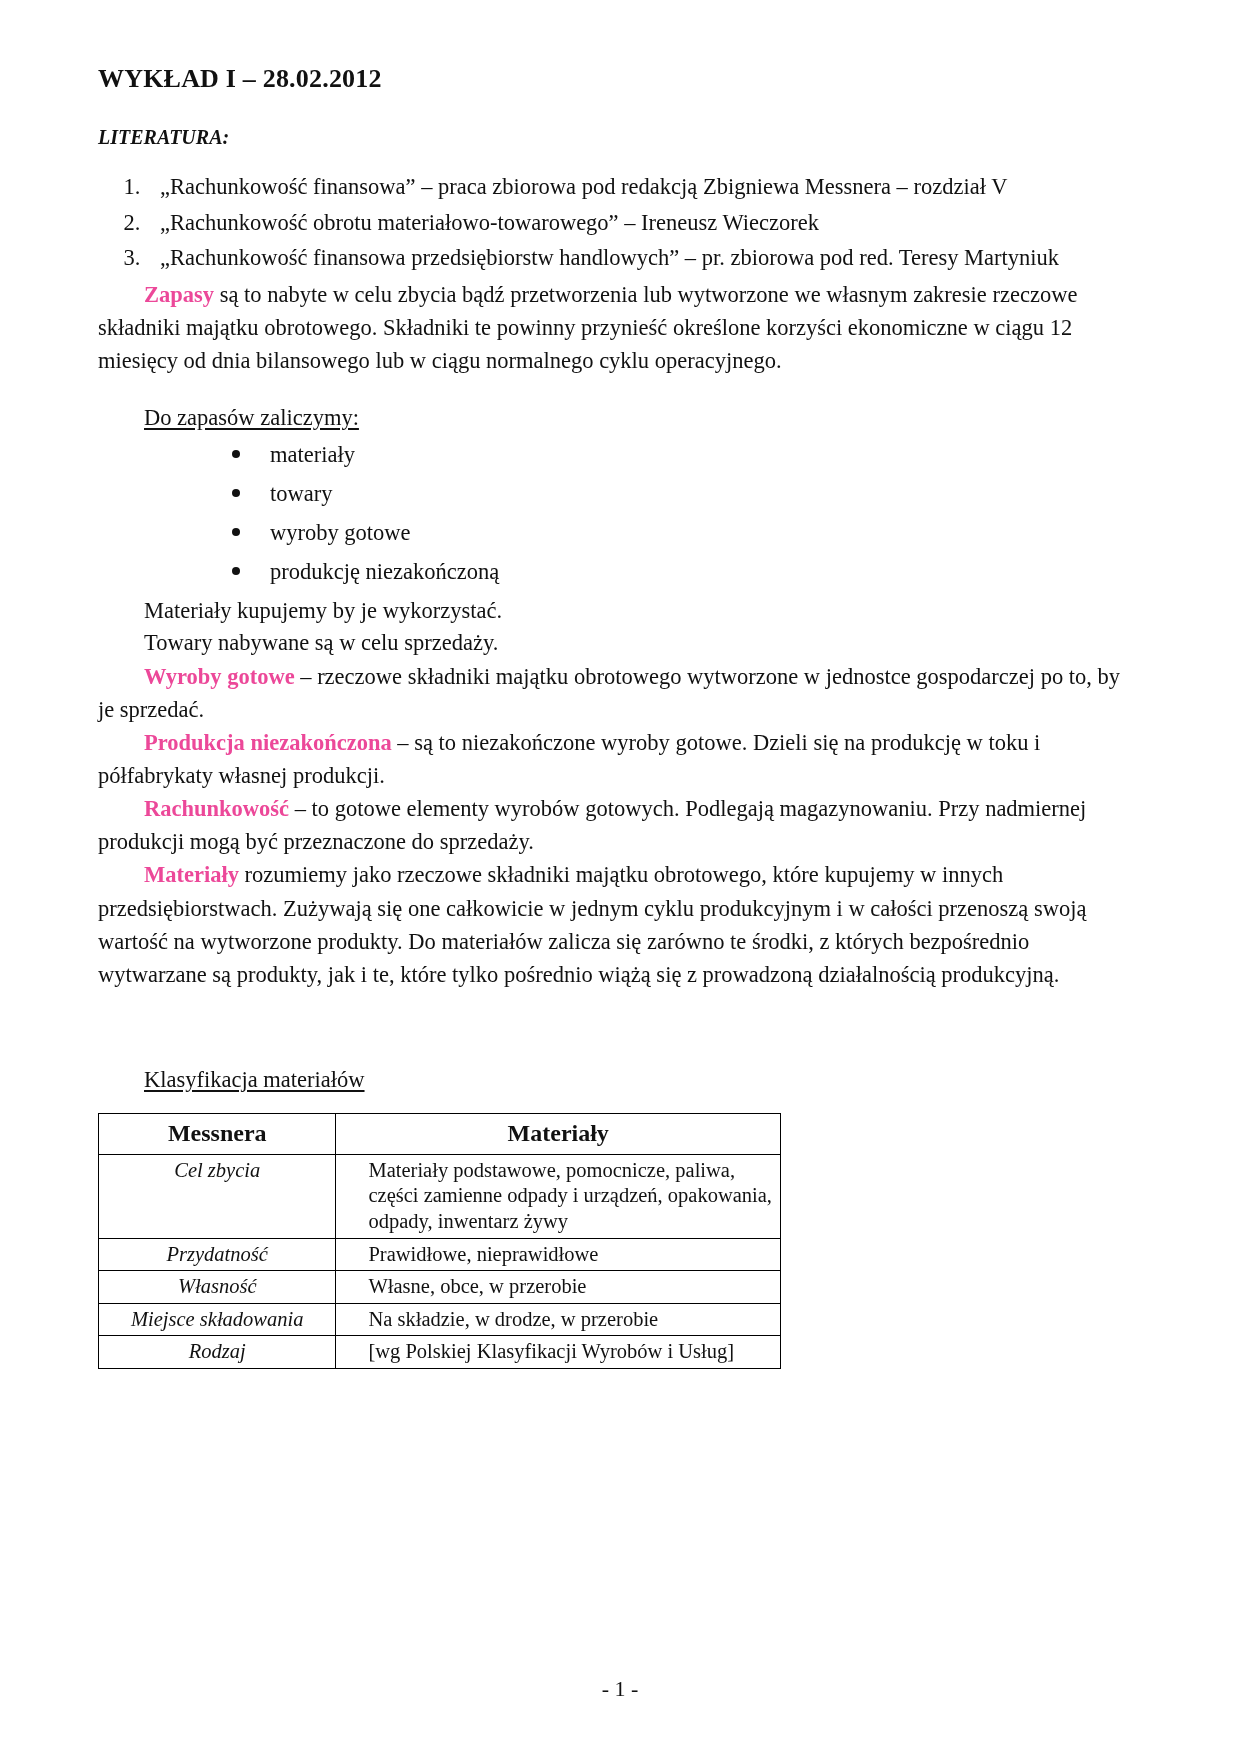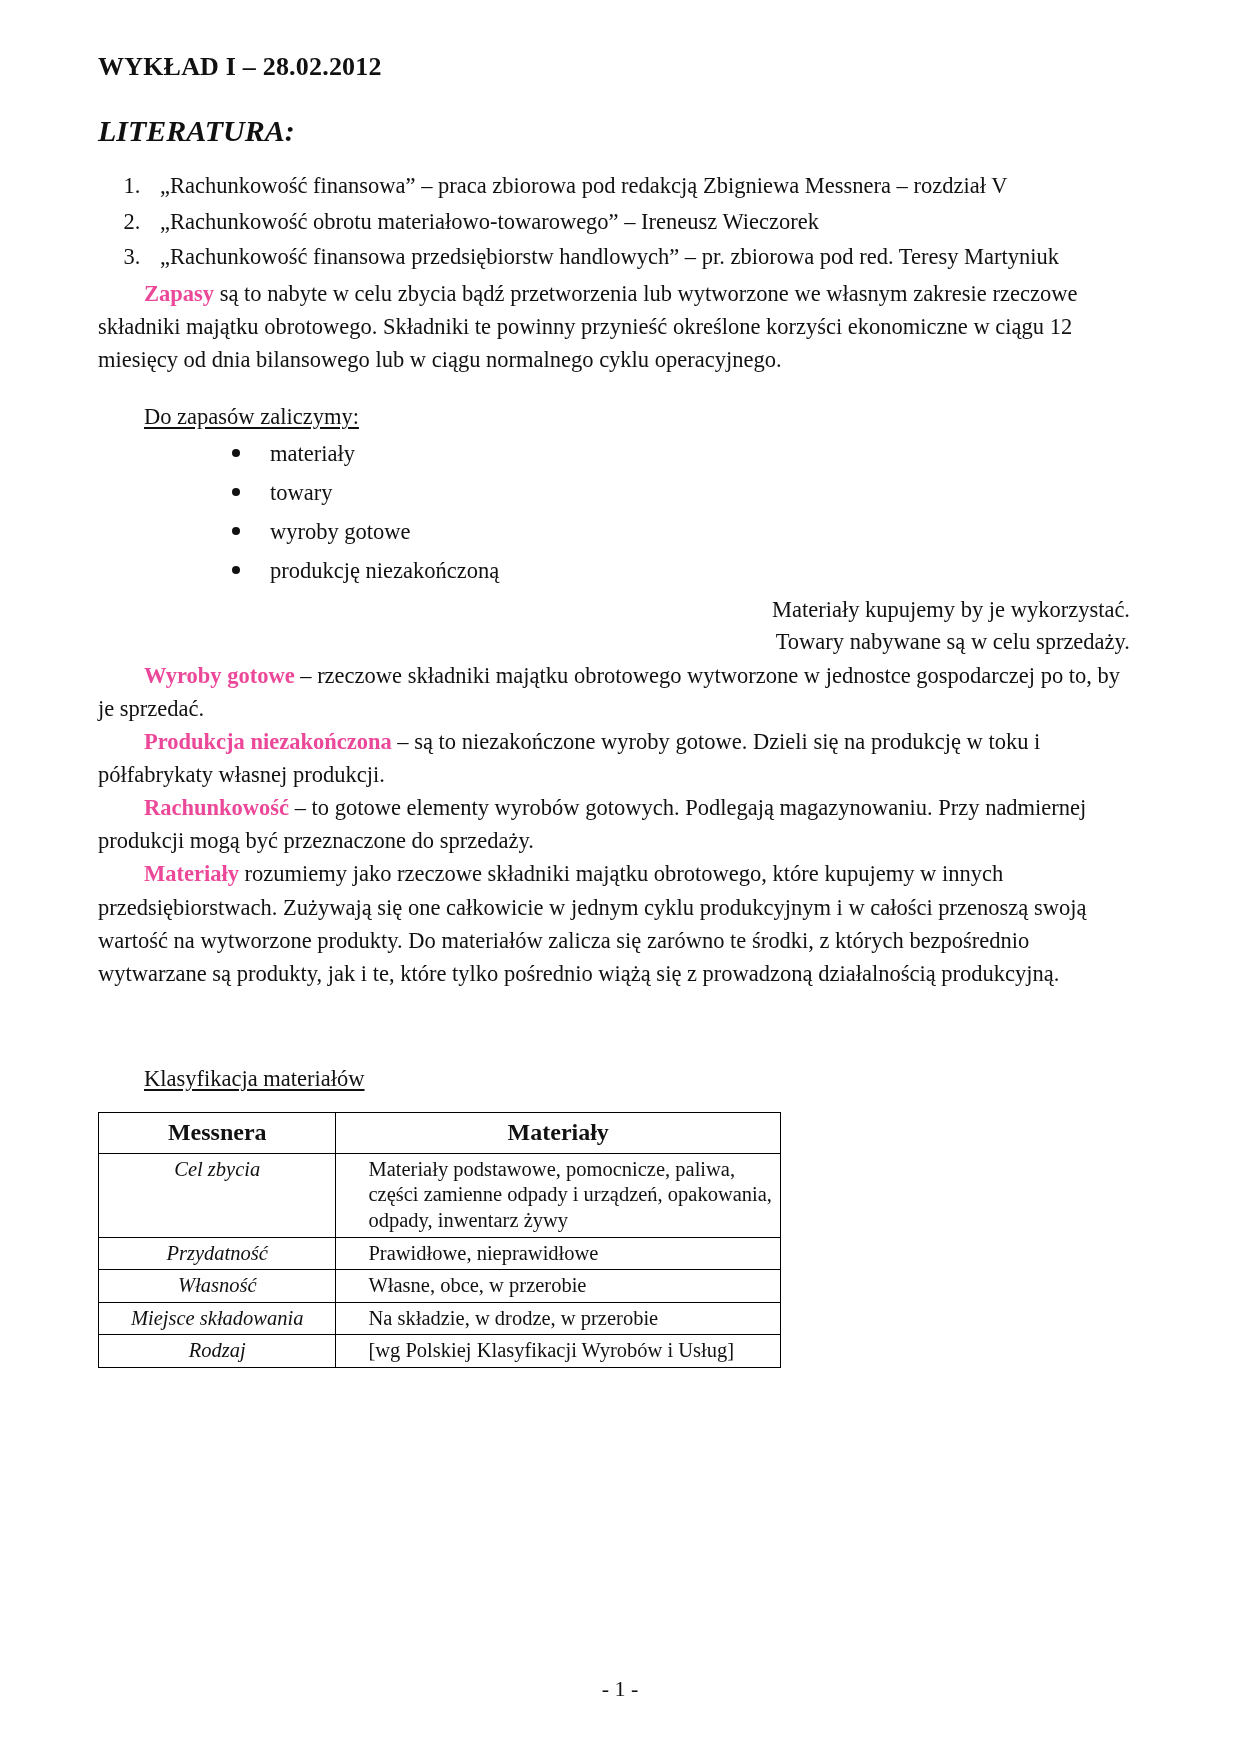--- a/index.html
+++ b/index.html
@@ -12,33 +12,33 @@
     height: 1754px;
     font-family: "Liberation Serif", "DejaVu Serif", serif;
     color: #111111;
     position: relative;
     overflow: hidden;
   }
   .page {
     box-sizing: border-box;
     width: 1240px;
     height: 1754px;
-    padding: 44px 110px 40px 98px;
+    padding: 56px 110px 40px 98px;
     position: relative;
   }
 
   
   .doc-title {
     font-size: 26px;
     font-weight: bold;
     letter-spacing: 0.2px;
     margin: 8px 0 0 0;
   }
   .lit-label {
-    font-size: 30px;
+    font-size: 20px;
     font-weight: bold;
     font-style: italic;
     margin: 32px 0 0 0;
   }
 
   
   ol.lit-list {
     margin: 22px 0 0 0;
     padding-left: 48px;
     font-size: 22.5px;
@@ -53,21 +53,21 @@
   p.body {
     font-size: 22.5px;
     line-height: 1.47;
     margin: 0;
     text-align: left;
   }
   p.indent {
     text-indent: 46px;
   }
   .gap-lg { margin-top: 78px; }
-  .gap-md { margin-top: 30px; text-align: right; }
+  .gap-md { margin-top: 30px; }
   .gap-xs { margin-top: 4px; }
 
   .kw {
     color: #ec4899;
     font-weight: bold;
   }
 
   .uline {
     text-decoration: underline;
     text-underline-offset: 3px;

